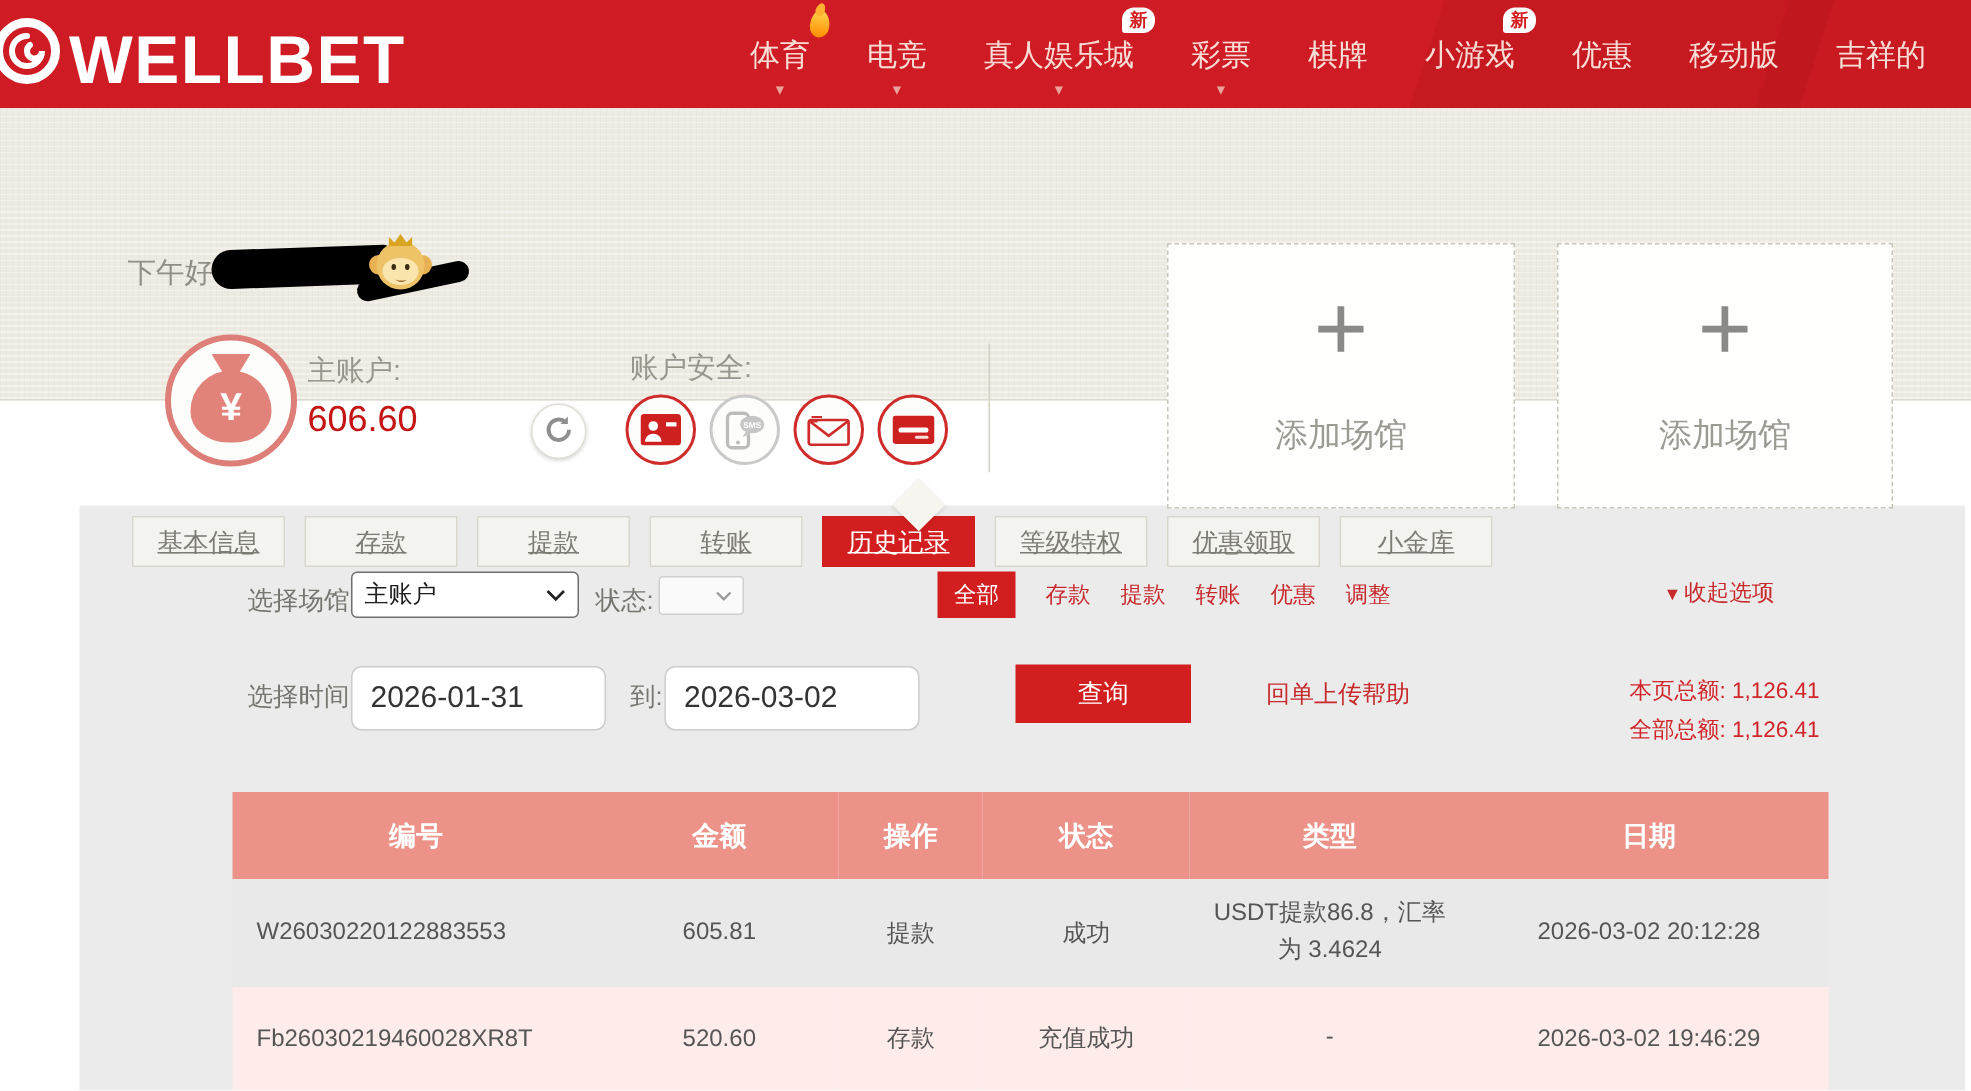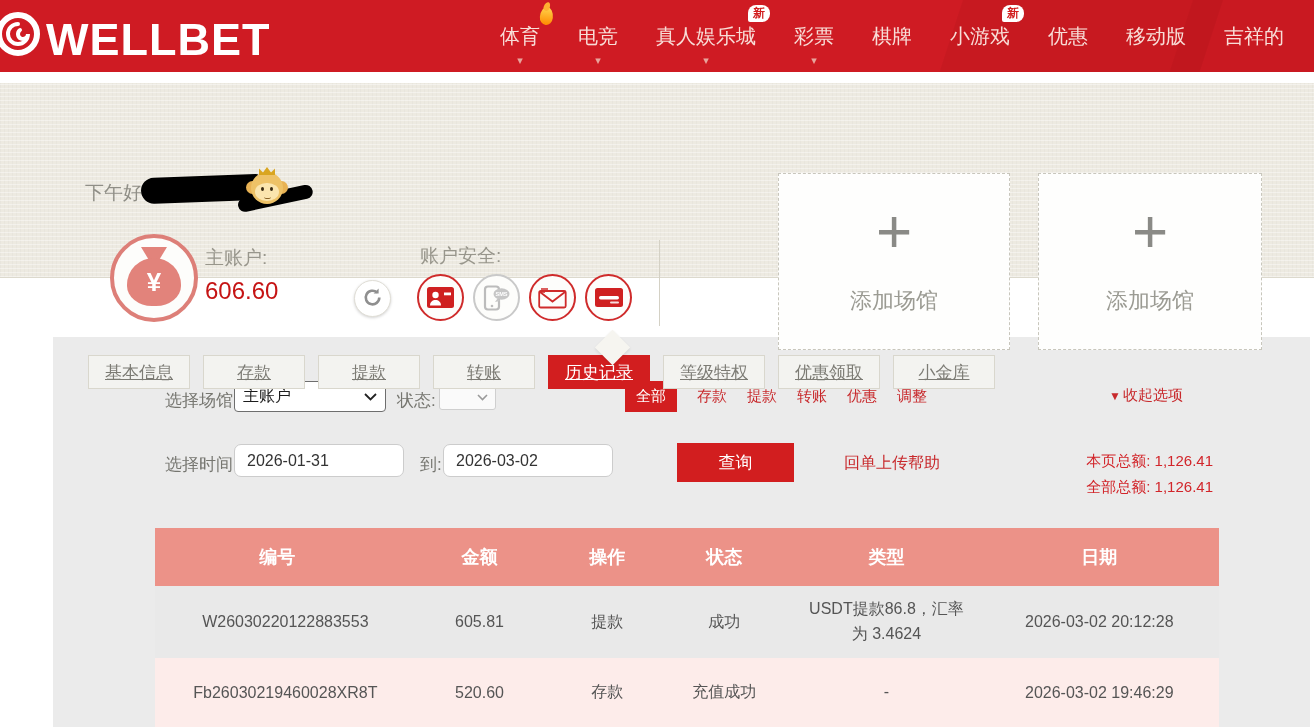--- a/index.html
+++ b/index.html
@@ -15,21 +15,21 @@
   .logo { position:absolute; left:6px; top:8px; display:flex; align-items:center; color:#fff; font-weight:bold; font-size:45px; letter-spacing:1px; }
   .logo svg { margin-left:-12px; margin-right:0px; }
   .menu { position:absolute; left:500px; top:0; height:72px; display:flex; gap:38px; align-items:stretch; white-space:nowrap; }
   .nav-item { position:relative; display:flex; align-items:center; color:#f8ddd7; font-size:20px; cursor:pointer; }
   .nav-item .caret { position:absolute; left:50%; transform:translateX(-50%); bottom:6px; font-size:11px; color:#e9a img49b; color:#e8a49c; line-height:1; }
   .nav-item .badge { position:absolute; top:5px; right:-14px; background:#fff; color:#d21e1f; font-size:12px; font-weight:bold; padding:2px 5px; border-radius:8px 8px 8px 2px; line-height:1.1; }
   .flame { position:absolute; top:7px; right:-13px; width:13px; height:18px; background:linear-gradient(#ffd54d,#ff8a00); border-radius:50% 50% 50% 50%/58% 58% 42% 42%; transform:rotate(6deg); }
   .flame::before { content:""; position:absolute; left:3px; top:-5px; width:6px; height:9px; background:#ffb031; border-radius:50% 50% 50% 50%/60% 60% 40% 40%; transform:rotate(16deg); }
 
   
-  .hero { position:absolute; left:0; top:83px; width:1314px; height:195px; z-index:2;
+  .hero { position:absolute; left:0; top:72px; width:1314px; height:195px; z-index:2;
     background-color:#edeae1;
     background-image:repeating-linear-gradient(0deg, rgba(255,255,255,.4) 0 1px, transparent 1px 4px),
                      repeating-linear-gradient(90deg, rgba(0,0,0,.02) 0 1px, transparent 1px 4px);
     border-bottom:1px solid #dcd9cd; }
   .greet-label { position:absolute; left:85px; top:97px; font-size:19px; color:#8f8e86; }
   .censor { position:absolute; left:141px; top:93px; width:120px; height:26px; background:#000; border-radius:13px 5px 5px 13px; transform:rotate(-2deg); }
   .censor::after { content:""; position:absolute; right:-52px; bottom:-6px; width:76px; height:14px; background:#000; border-radius:7px; transform:rotate(-10deg); }
   .monkey { position:absolute; left:246px; top:85px; width:42px; height:40px; }
   .monkey .ear { position:absolute; top:13px; width:13px; height:13px; background:#e8b254; border-radius:50%; }
   .monkey .ear.l { left:0; } .monkey .ear.r { right:0; }
@@ -70,32 +70,32 @@
   .flabel { position:absolute; font-size:17px; color:#767670; }
   .select { position:absolute; display:flex; align-items:center; justify-content:space-between; background:#fff; cursor:pointer;gap:40px; }
   .venue-select { left:181px; top:44px; width:152px; height:31px; border:1px solid #6e6e6e; border-radius:4px; padding:0 8px; font-size:16px; color:#1d1d1d; }
   .status-select { left:386px; top:47px; width:57px; height:26px; border:1px solid #cfcfcf; border-radius:3px; background:#fafafa; padding:0 7px; justify-content:flex-end; }
   .type-filters { position:absolute; left:572px; top:44px; display:flex; align-items:center; gap:20px; }
   .type-chip { font-size:15px; color:#c8292c; cursor:pointer; }
   .type-chip.active { background:#d21e1f; color:#fff; padding:6px 11px; }
   .collapse-link { position:absolute; left:1056px; top:49px; font-size:15px; color:#c8292c; cursor:pointer; display:flex; align-items:center; gap:2px; }
   .collapse-link .tri { font-size:12px; }
 
-  .date-input { position:absolute; width:170px; height:33px; border:1px solid #ccc; border-radius:7px; background:#fff; font-size:16px; color:#333; padding:0 12px; font-family:inherit; }
+  .date-input { position:absolute; width:170px; height:43px; border:1px solid #ccc; border-radius:7px; background:#fff; font-size:20px; color:#333; padding:0 12px; font-family:inherit; }
   .di1 { left:181px; top:107px; } .di2 { left:390px; top:107px; }
   .query-btn { position:absolute; left:624px; top:106px; width:117px; height:39px; background:#d21e1f; color:#fff; border:none; font-size:17px; cursor:pointer; font-family:inherit; }
   .receipt-link { position:absolute; left:791px; top:116px; font-size:16px; color:#c8292c; cursor:pointer; text-decoration:none; }
   .totals { position:absolute; right:97px; top:111px; text-align:center; font-size:15px; color:#d2252a; line-height:26px; }
 
   .htable { position:absolute; left:102px; top:191px; width:1064px; border-collapse:collapse; table-layout:fixed; }
   .htable th { background:#ec9288; color:#fff; font-size:18px; font-weight:bold; height:58px; }
   .htable td { font-size:16px; color:#555; text-align:center; }
   .htable tr.r0 td { background:#e9e9e9; height:72px; }
   .htable tr.r1 td { background:#fdecea; height:69px; }
-  .htable td.c0 { text-align:center; padding-left:16px; }
+  .htable td.c0 { text-align:left; padding-left:16px; }
   .htable col.c0 { width:23%; } .htable col.c1 { width:15%; } .htable col.c2 { width:9%; }
   .htable col.c3 { width:13%; } .htable col.c4 { width:17.5%; } .htable col.c5 { width:22.5%; }
   .htable td.c4 { line-height:1.55; padding:0 10px; }
 </style>
 </head>
 <body>
 
 <div class="stage">
 
   <header class="navbar">

